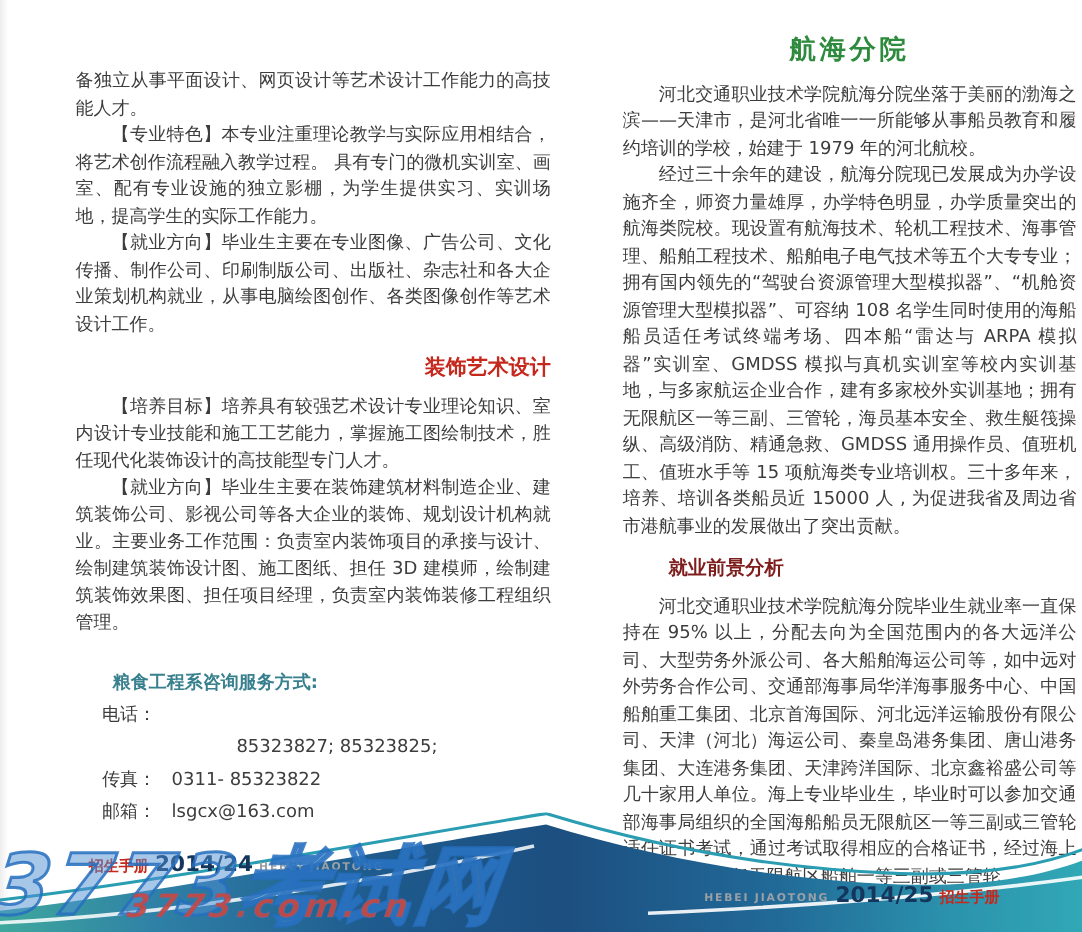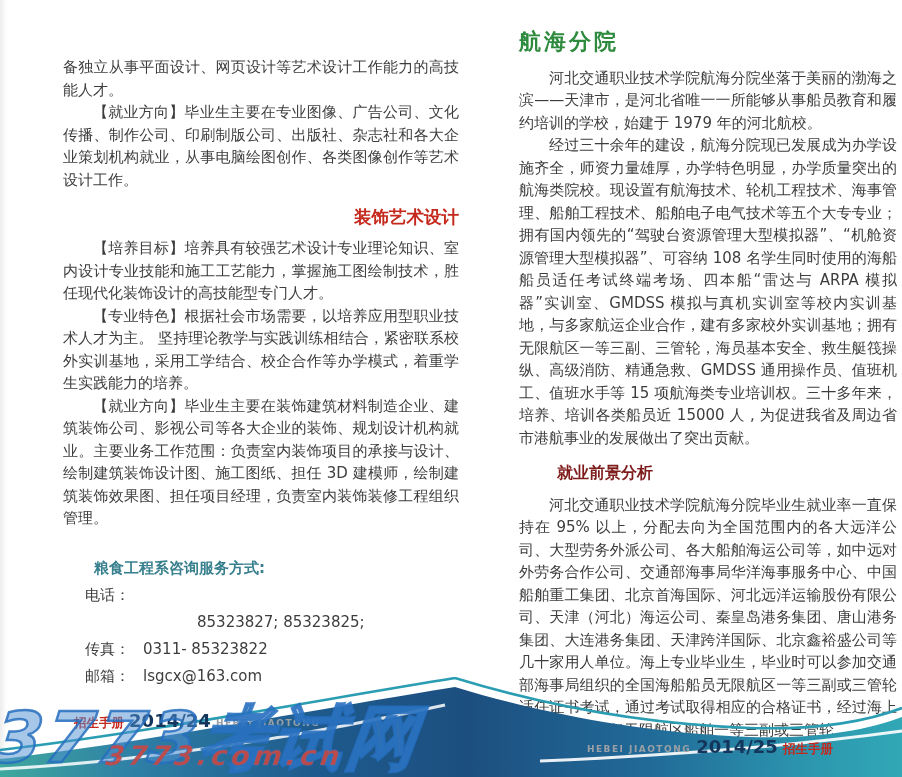--- a/index.html
+++ b/index.html
@@ -15,21 +15,21 @@
   #left-col{left:63px;top:56px;width:396px;}
   #right-col{left:519px;top:31px;width:378px;}
 
   .para{margin:0;text-indent:2em;}
   .para.cont{text-indent:0;}
 
   .red-heading{color:#c5281c;font-weight:bold;font-size:17.5px;line-height:22px;
     margin:15px 0 9px 0;text-indent:0;text-align:right;}
 
   .dept-title{color:#2e8b3e;font-weight:bold;font-size:22px;letter-spacing:3px;
-    margin:0 0 13px 0;}
+    text-align:center;margin:0 0 13px 0;}
 
   .sub-heading{color:#7f1d1d;font-weight:bold;font-size:16px;text-align:left;
     margin:13px 0 9px 38px;}
 
   
   #contact{margin-top:25px;padding-left:22px;line-height:27px;font-size:15px;text-align:left;}
   .contact-title{color:#38808e;font-weight:bold;margin-left:9px;}
   .contact-row{display:flex;}
   .contact-label{flex:0 0 58px;}
   .contact-line2{margin-left:112px;}
@@ -56,26 +56,26 @@
     -webkit-text-stroke:0.8px rgba(70,120,190,0.45);}
 </style>
 </head>
 <body>
 
 <div id="page">
   <div id="scan-edge"></div>
 
   <div class="col" id="left-col">
     <p class="para cont">备独立从事平面设计、网页设计等艺术设计工作能力的高技能人才。</p>
+    <p class="para">【专业特色】本专业注重理论教学与实际应用相结合，将艺术创作流程融入教学过程。 具有专门的微机实训室、画室、配有专业设施的独立影棚，为学生提供实习、实训场地，提高学生的实际工作能力。</p>
     <p class="para">【就业方向】毕业生主要在专业图像、广告公司、文化传播、制作公司、印刷制版公司、出版社、杂志社和各大企业策划机构就业，从事电脑绘图创作、各类图像创作等艺术设计工作。</p>
 
     <h3 class="red-heading">装饰艺术设计</h3>
 
     <p class="para">【培养目标】培养具有较强艺术设计专业理论知识、室内设计专业技能和施工工艺能力，掌握施工图绘制技术，胜任现代化装饰设计的高技能型专门人才。</p>
-    <p class="para">【专业特色】根据社会市场需要，以培养应用型职业技术人才为主。 坚持理论教学与实践训练相结合，紧密联系校外实训基地，采用工学结合、校企合作等办学模式，着重学生实践能力的培养。</p>
     <p class="para">【就业方向】毕业生主要在装饰建筑材料制造企业、建筑装饰公司、影视公司等各大企业的装饰、规划设计机构就业。主要业务工作范围：负责室内装饰项目的承接与设计、绘制建筑装饰设计图、施工图纸、担任 3D 建模师，绘制建筑装饰效果图、担任项目经理，负责室内装饰装修工程组织管理。</p>
 
     <div id="contact">
       <div class="contact-title">粮食工程系咨询服务方式:</div>
       <div class="contact-row">
         <span class="contact-label">电话：</span>
       </div>
       <div class="contact-line2">85323827; 85323825;</div>
       <div class="contact-row">
         <span class="contact-label">传真：</span>

